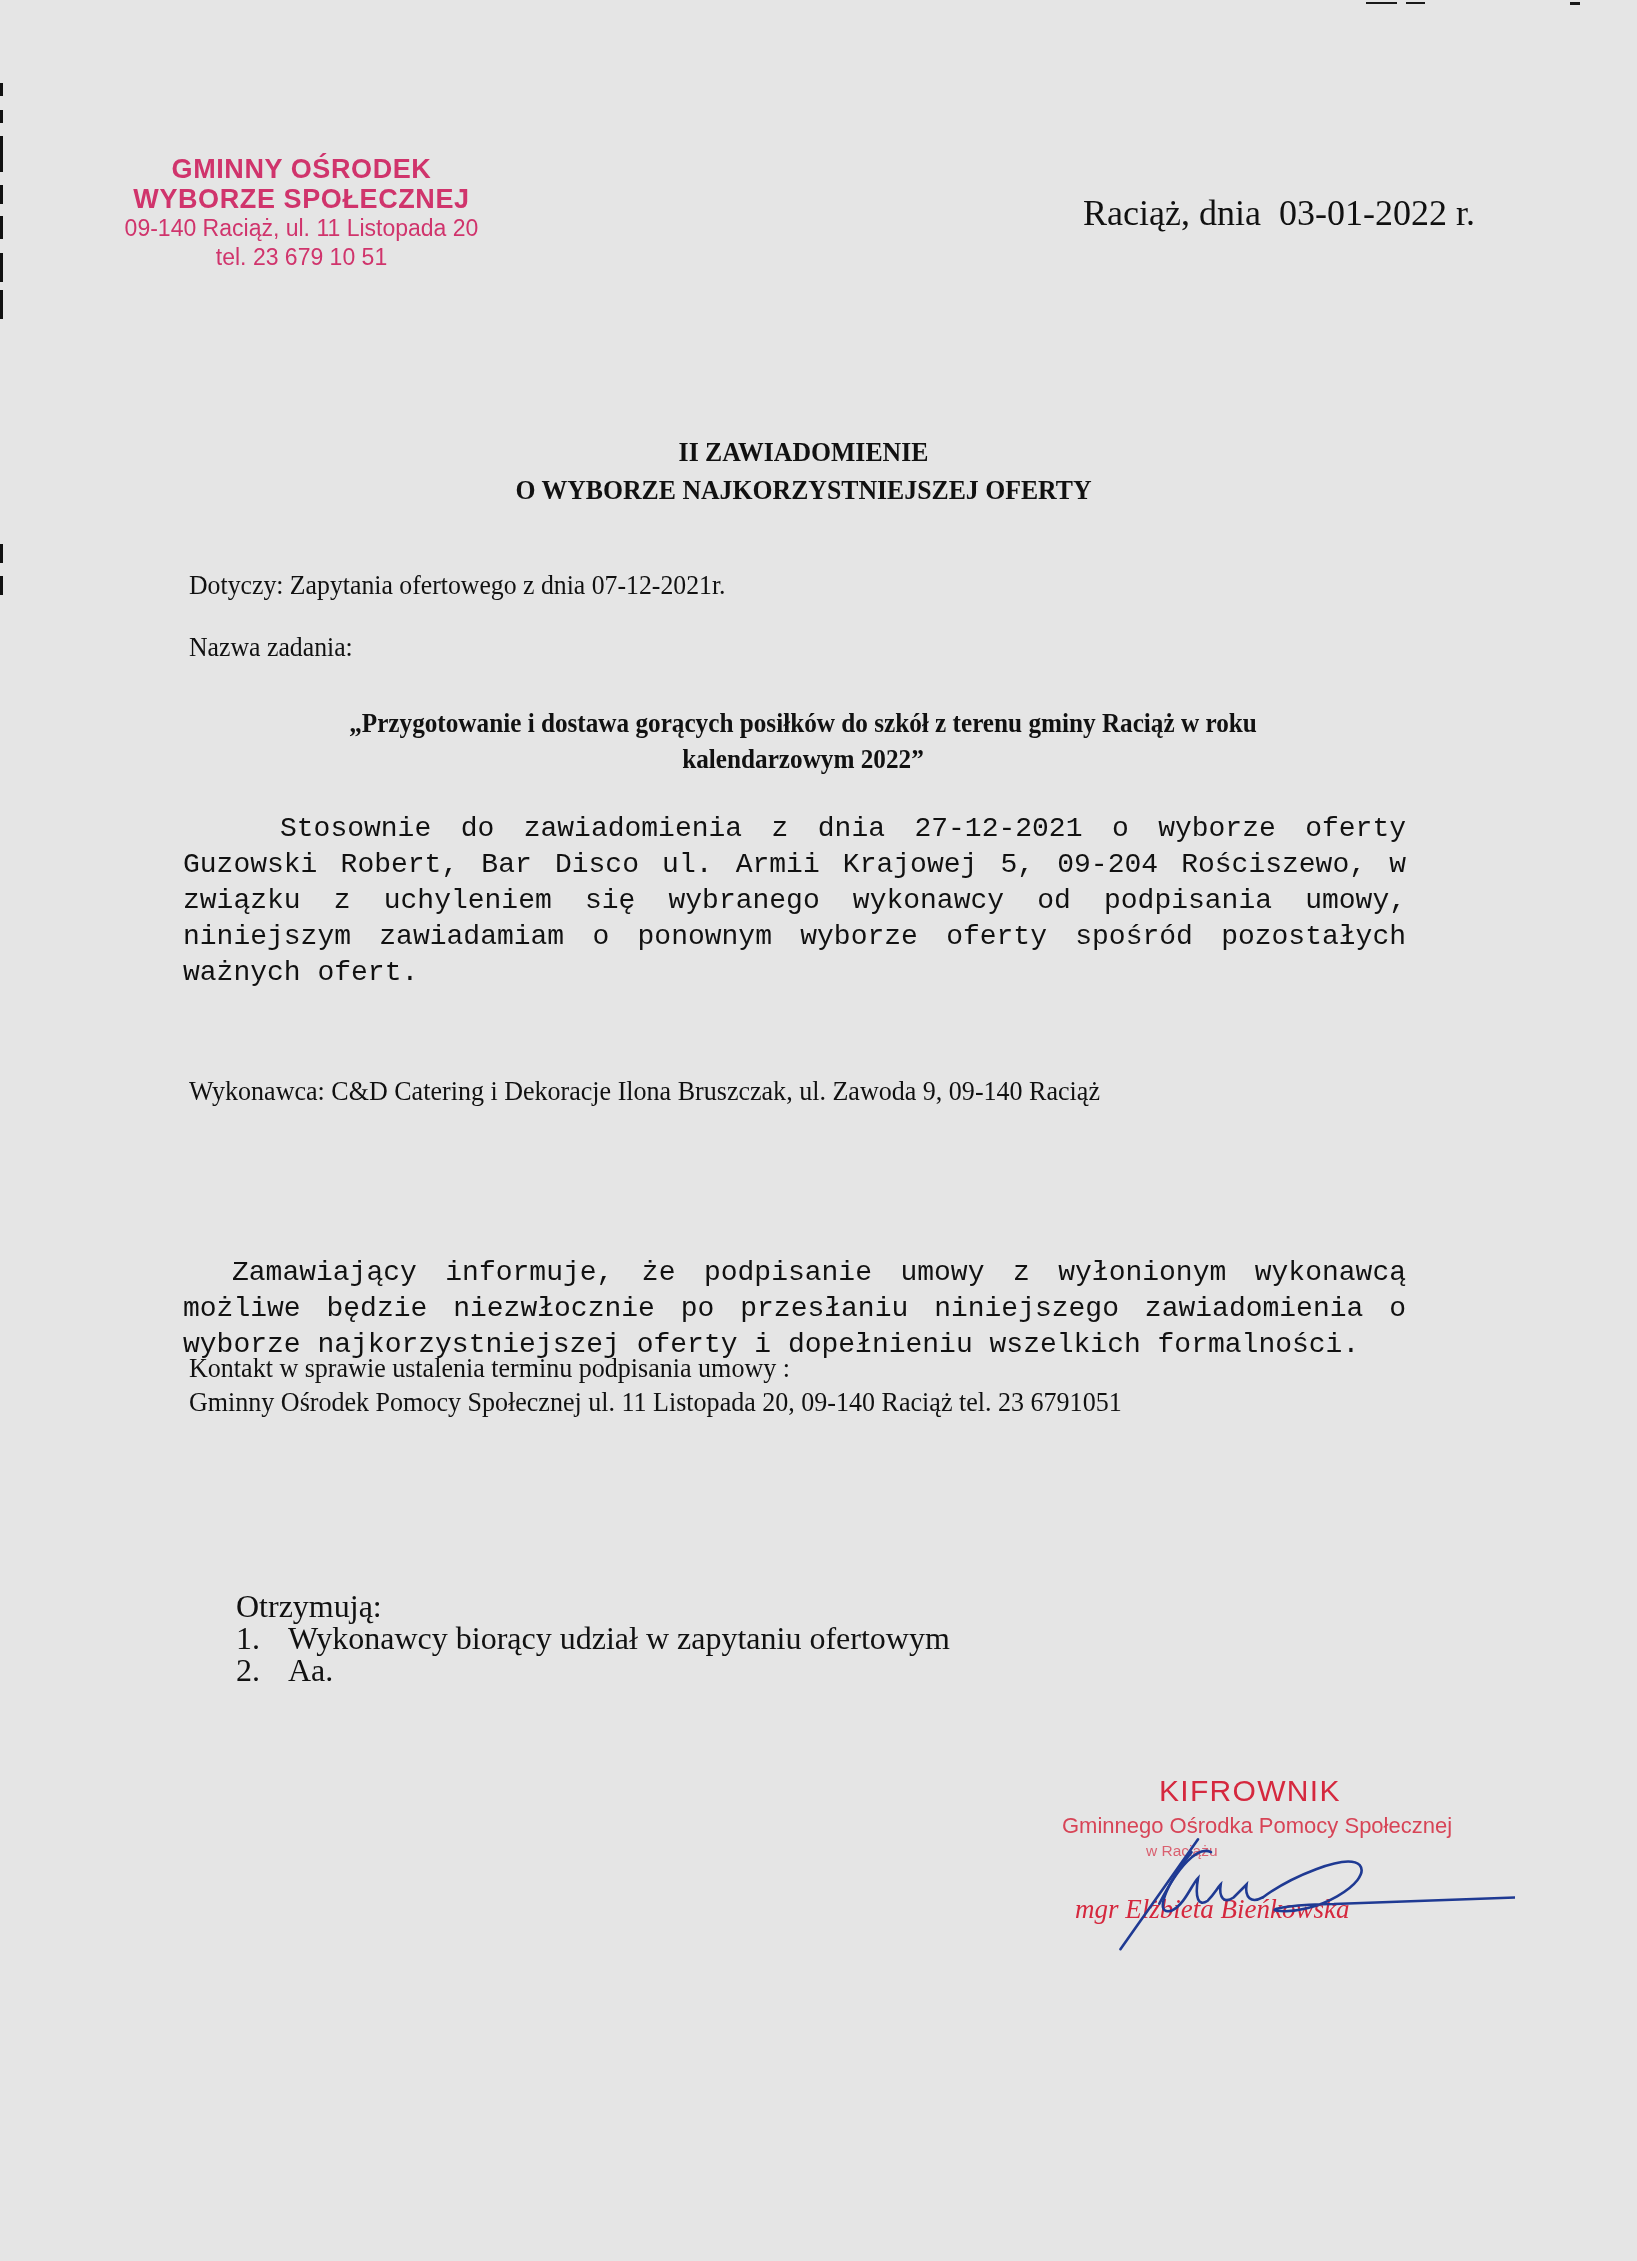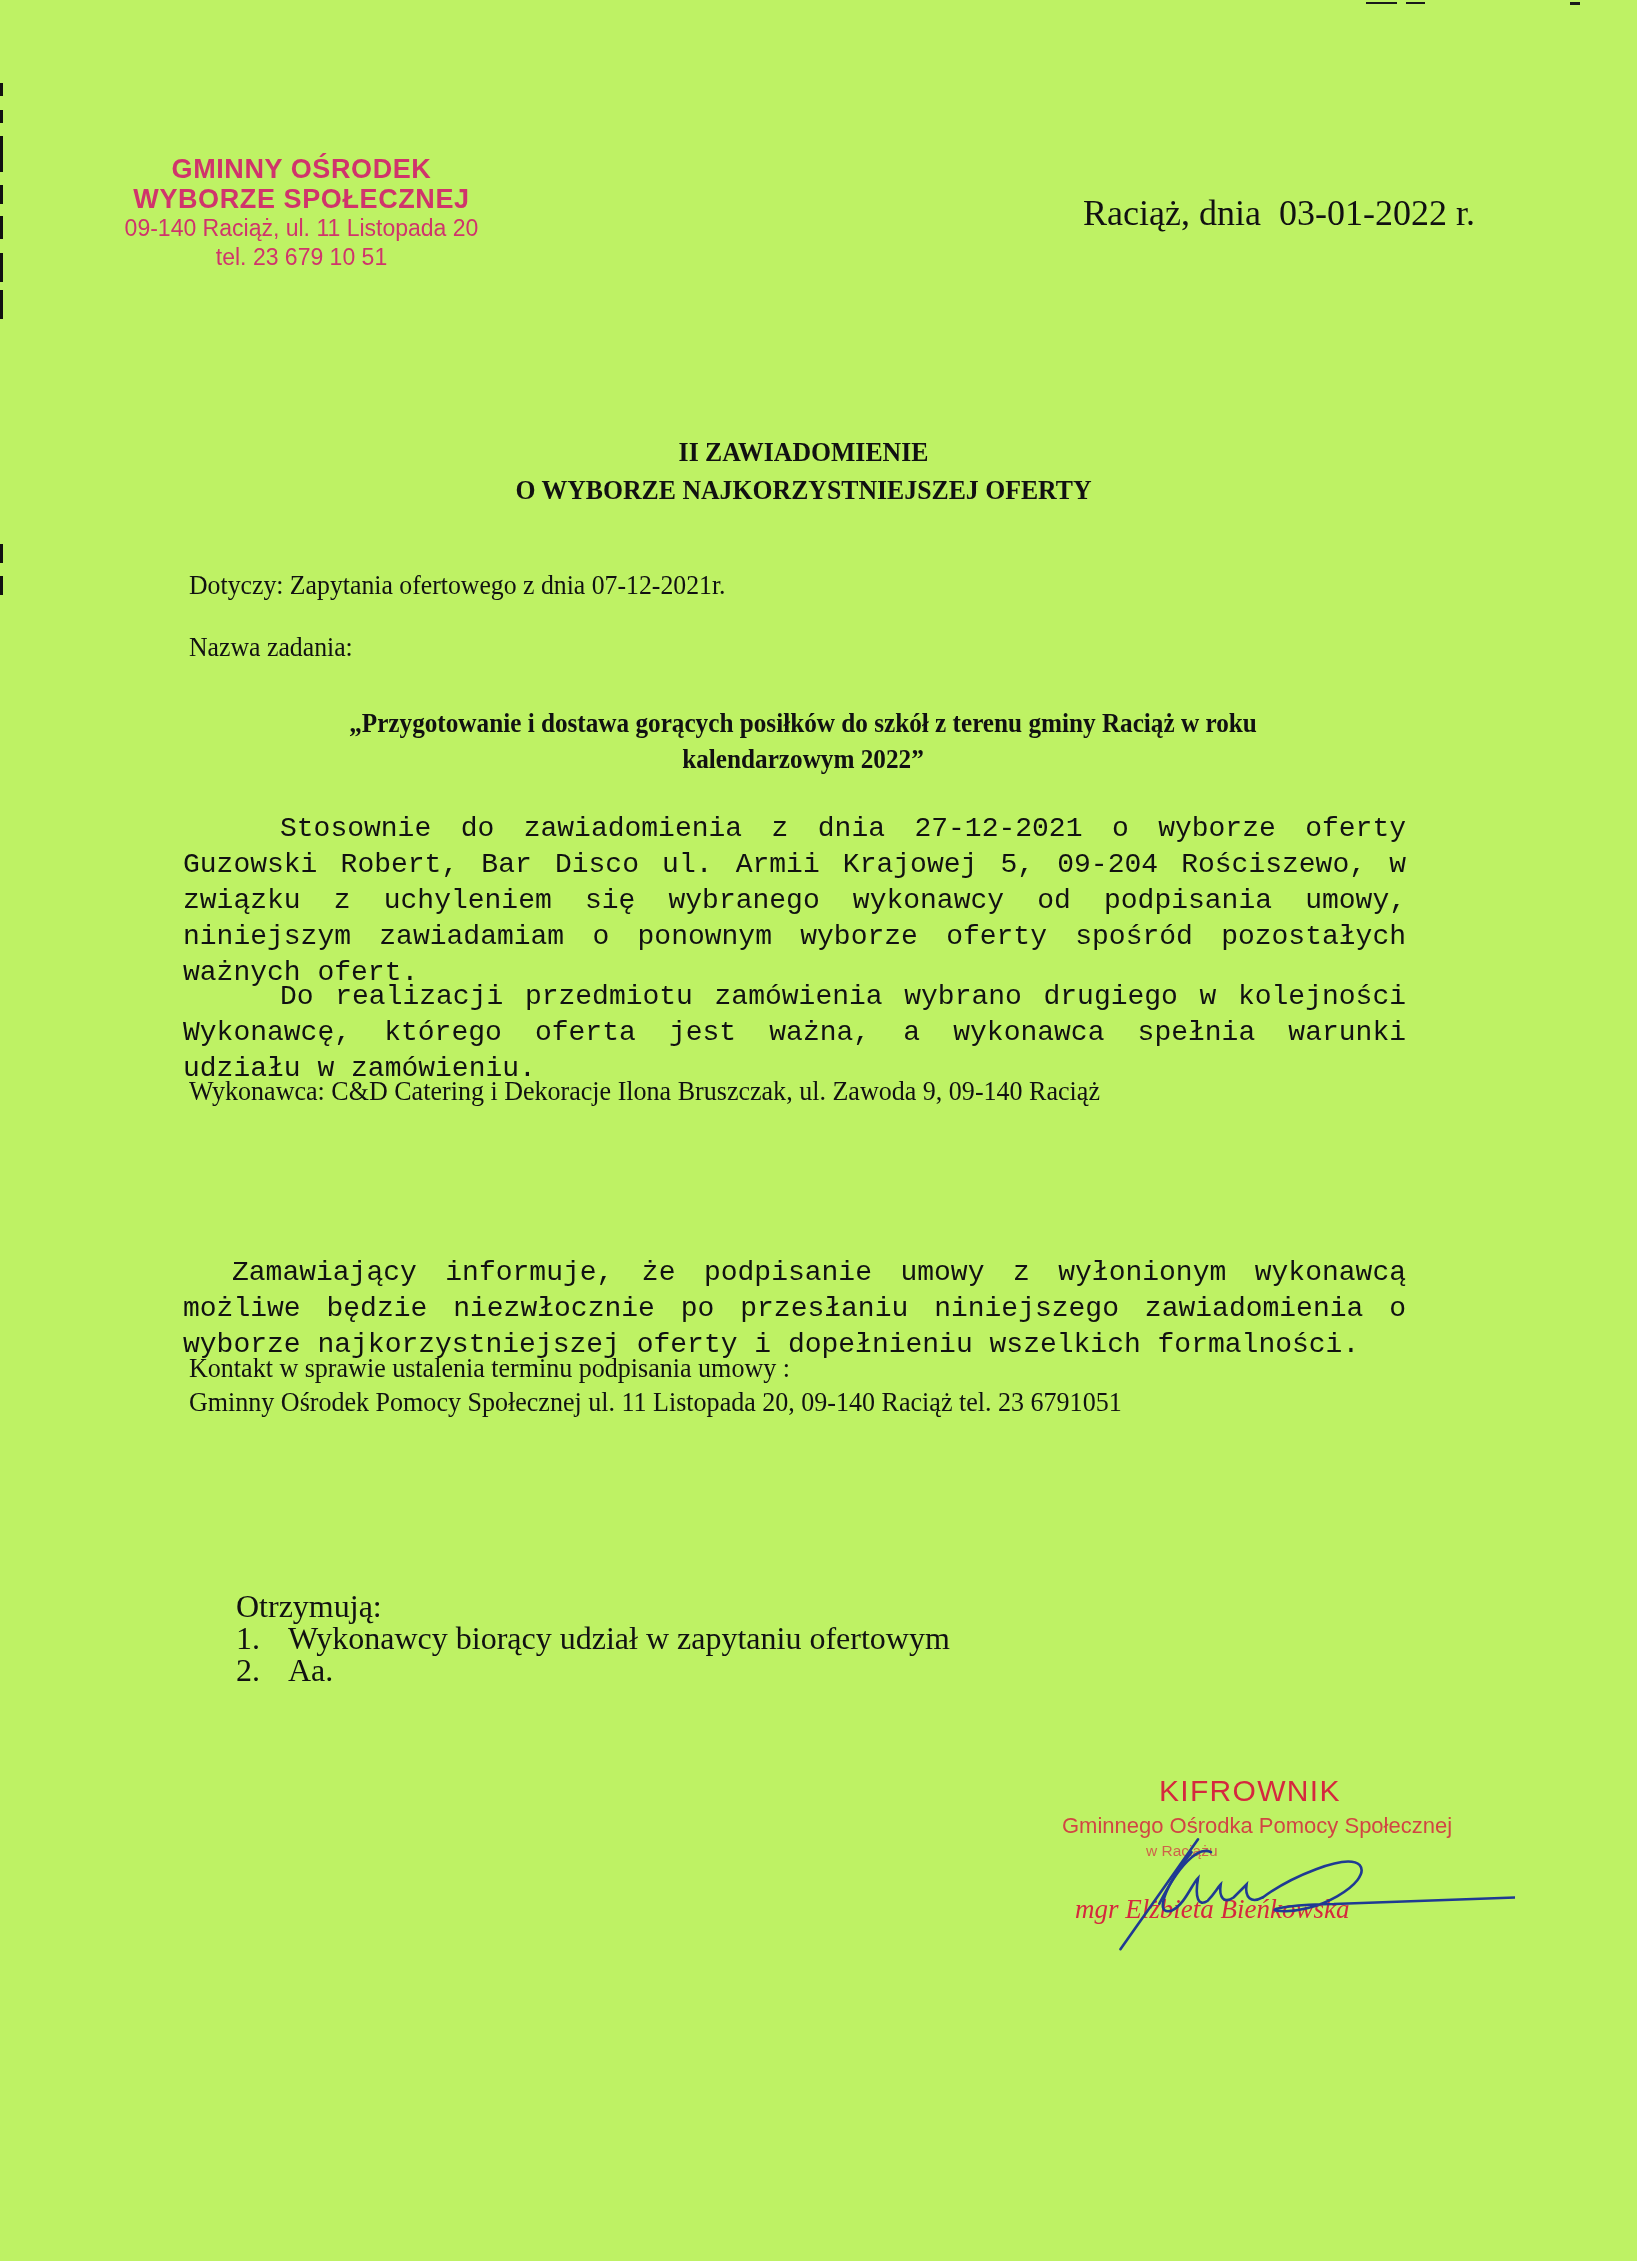--- a/index.html
+++ b/index.html
@@ -1,17 +1,17 @@
 <!DOCTYPE html>
 <html style="font-size:10.4px"><head>
 <meta charset="utf-8">
 <style>
   html, body { margin: 0; padding: 0; background: #ffffff; }
   body { width: 1638px; height: 2261px; position: relative; overflow: hidden; }
-  .page { position: absolute; left: 0; top: 0; width: 1638px; height: 2261px; background: #bef264; }
+  .page { position: absolute; left: 0; top: 0; width: 1638px; height: 2261px; background: #e5e5e5; }
 
   
   .scan-mark { position: absolute; background: #1a1a1a; }
   .edge { position: absolute; left: 0; width: 3.2px; background: #111; }
 
   
   .stamp { position: absolute; left: 120px; top: 154px; width: 363px; text-align: center;
            font-family: "Liberation Sans", sans-serif; color: #d0346c; }
   .stamp .s1 { font-size: 27px; font-weight: bold; line-height: 30px; letter-spacing: 0.6px; }
   .stamp .s2 { font-size: 23px; line-height: 28.5px; }
@@ -83,23 +83,20 @@
 
   <div class="task">
     <div>„Przygotowanie i dostawa gorących posiłków do szkół z terenu gminy Raciąż w roku</div>
     <div>kalendarzowym 2022”</div>
   </div>
 
   <div class="para" style="top:811px;">
     <span class="indent"></span><span>Stosownie do zawiadomienia z dnia 27-12-2021 o wyborze oferty Guzowski Robert, Bar Disco ul. Armii Krajowej 5, 09-204 Rościszewo, w związku z uchyleniem się wybranego wykonawcy od podpisania umowy,  niniejszym zawiadamiam o ponownym wyborze oferty spośród pozostałych ważnych ofert.</span>
   </div>
 
-  <div class="para" style="top:979px;">
-    <span class="indent"></span><span>Do realizacji przedmiotu zamówienia wybrano drugiego w kolejności Wykonawcę, którego oferta jest ważna, a wykonawca spełnia warunki udziału w zamówieniu.</span>
-  </div>
 
   <div class="line" style="left:189px;top:1075px;transform:scaleX(0.93);">Wykonawca: C&amp;D Catering i Dekoracje Ilona Bruszczak, ul. Zawoda 9, 09-140 Raciąż</div>
 
   <div class="para" style="top:1215px;margin-top:40px;">
     <span class="indent" style="width:49px;"></span><span>Zamawiający informuje, że podpisanie umowy z wyłonionym wykonawcą możliwe będzie niezwłocznie po przesłaniu niniejszego zawiadomienia o wyborze najkorzystniejszej oferty i dopełnieniu wszelkich formalności.</span>
   </div>
 
   <div class="line" style="left:189px;top:1352px;transform:scaleX(0.93);">Kontakt w sprawie ustalenia terminu podpisania umowy :</div>
   <div class="line" style="left:189px;top:1386px;transform:scaleX(0.93);">Gminny Ośrodek Pomocy Społecznej ul. 11 Listopada 20, 09-140 Raciąż tel. 23 6791051</div>
 

